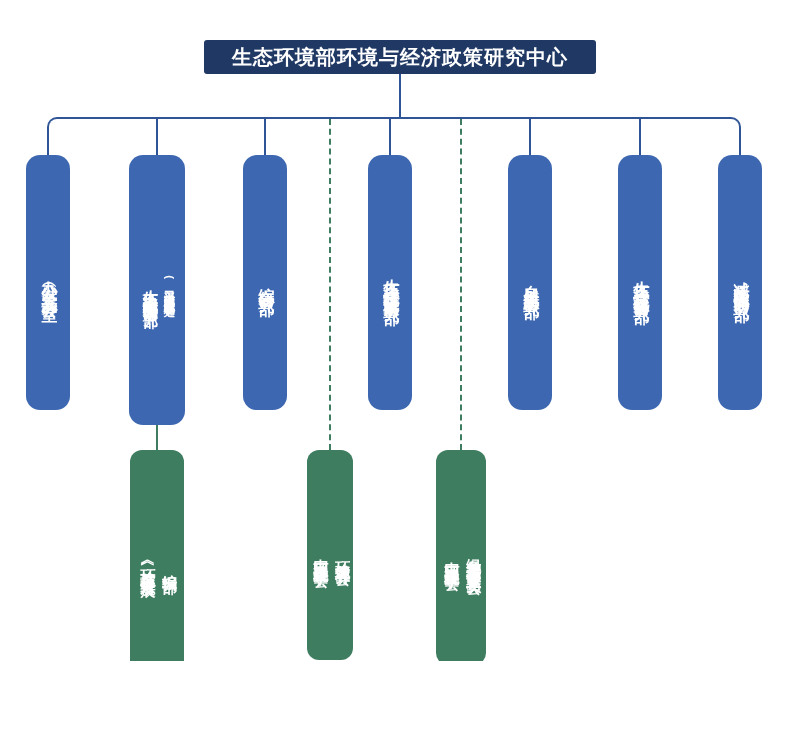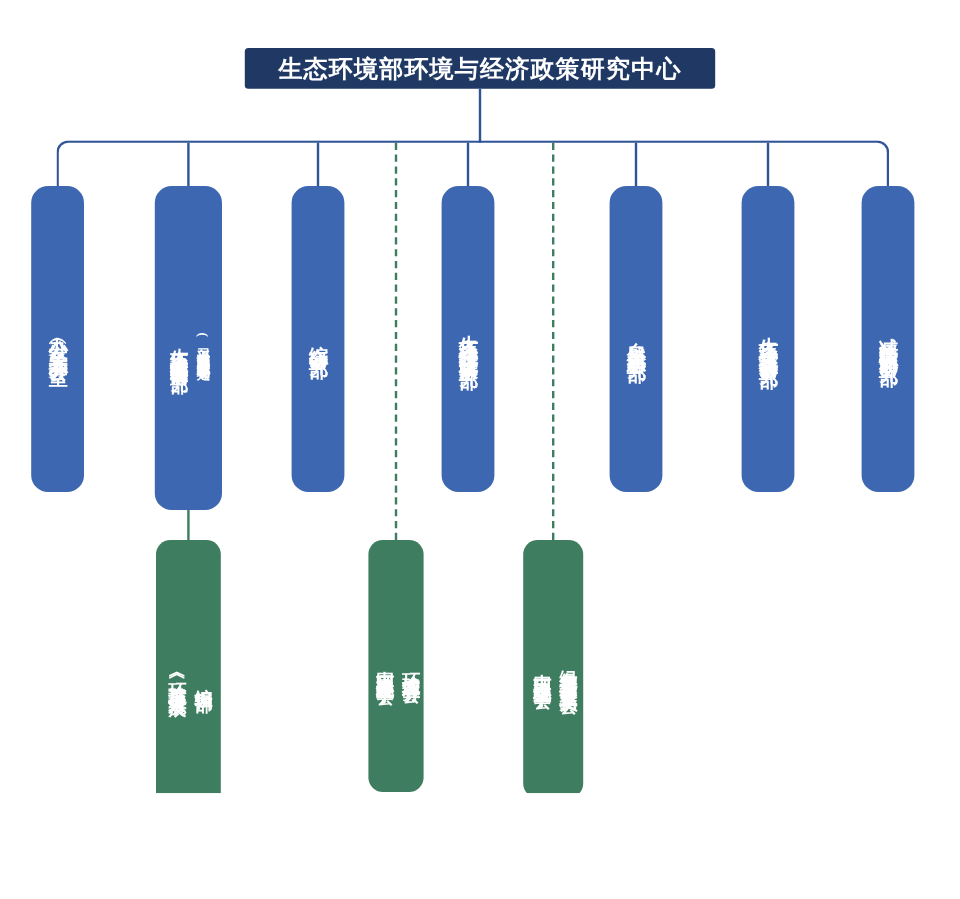--- a/index.html
+++ b/index.html
@@ -1,18 +1,18 @@
 <!DOCTYPE html>
 <html><head>
 <meta charset="utf-8">
 <style>
   html,body{margin:0;padding:0;background:#ffffff;}
   .canvas{
     position:relative;width:800px;height:661px;background:#ffffff;overflow:hidden;
-    font-family:Liberation Serif, serif;
+    font-family:Liberation Mono, monospace;
   }
   
   .hdr{
     position:absolute;left:204px;top:40px;width:392px;height:34px;
     background:#1f3864;border-radius:3px;
     display:flex;align-items:center;justify-content:center;
   }
   .hdr-text{color:#ffffff;font-size:20px;font-weight:bold;letter-spacing:1px;white-space:nowrap;}
   
   .vline{position:absolute;width:0;border-left:2px solid #2f5597;}

